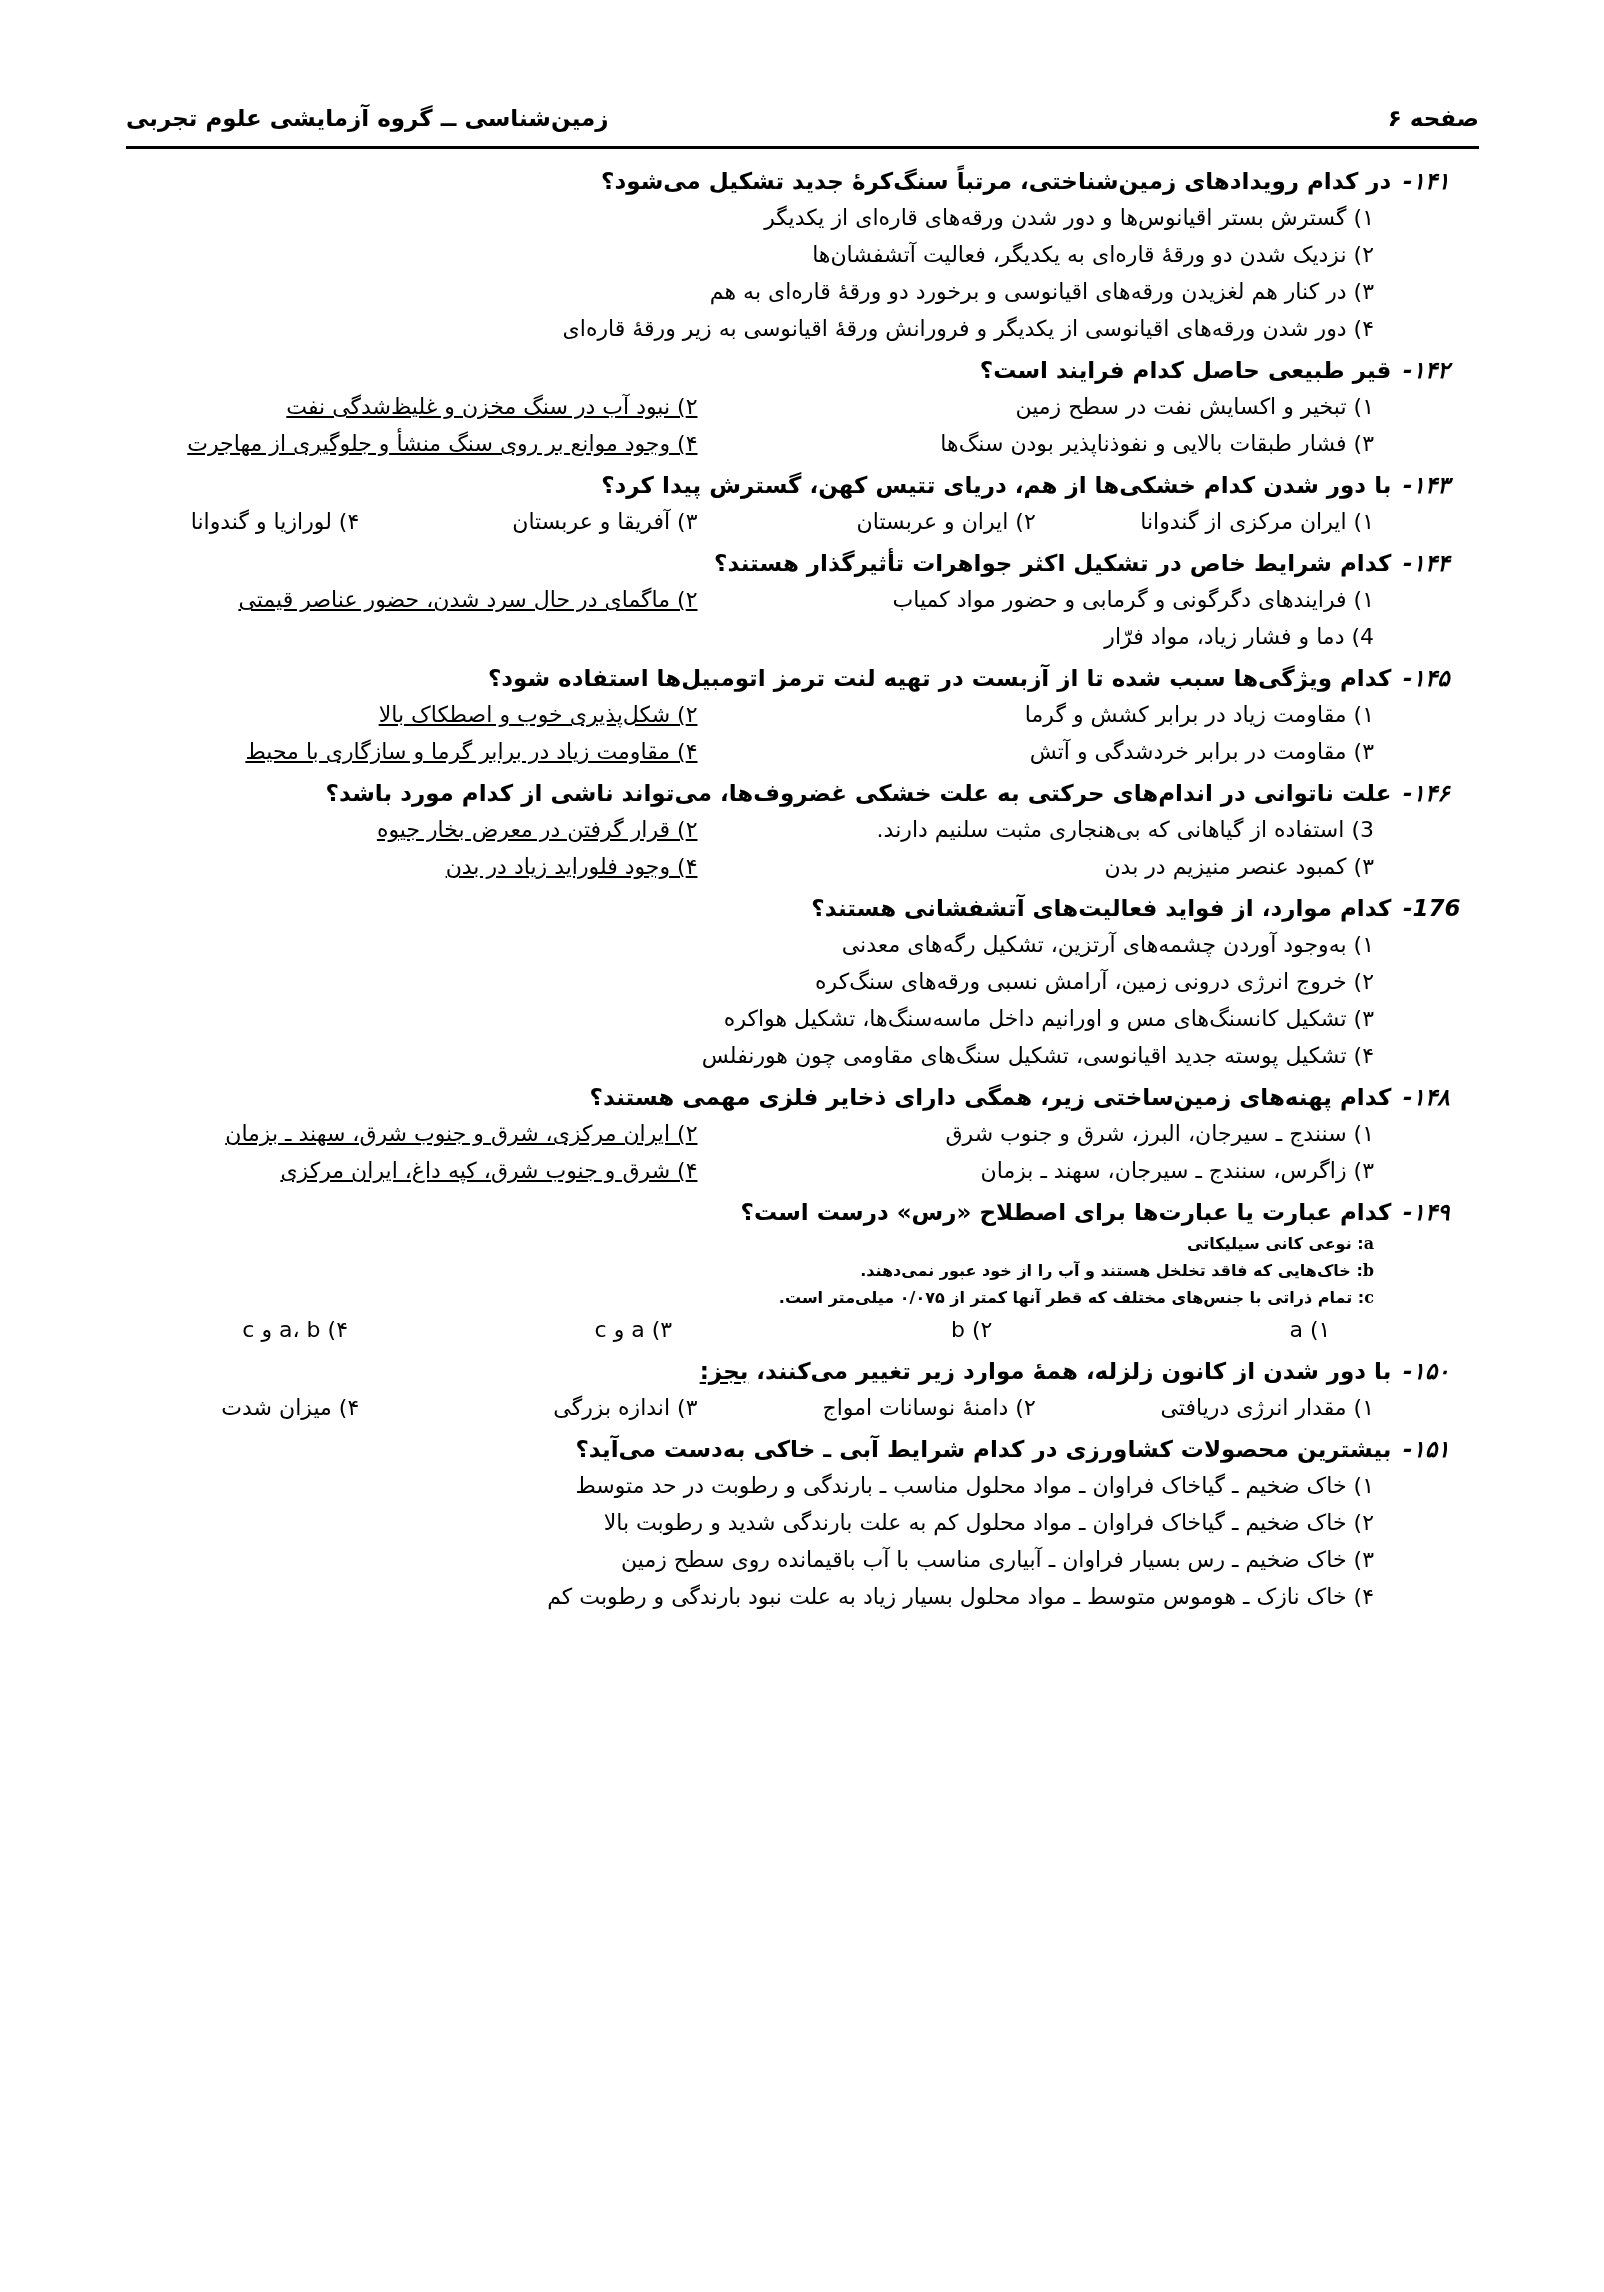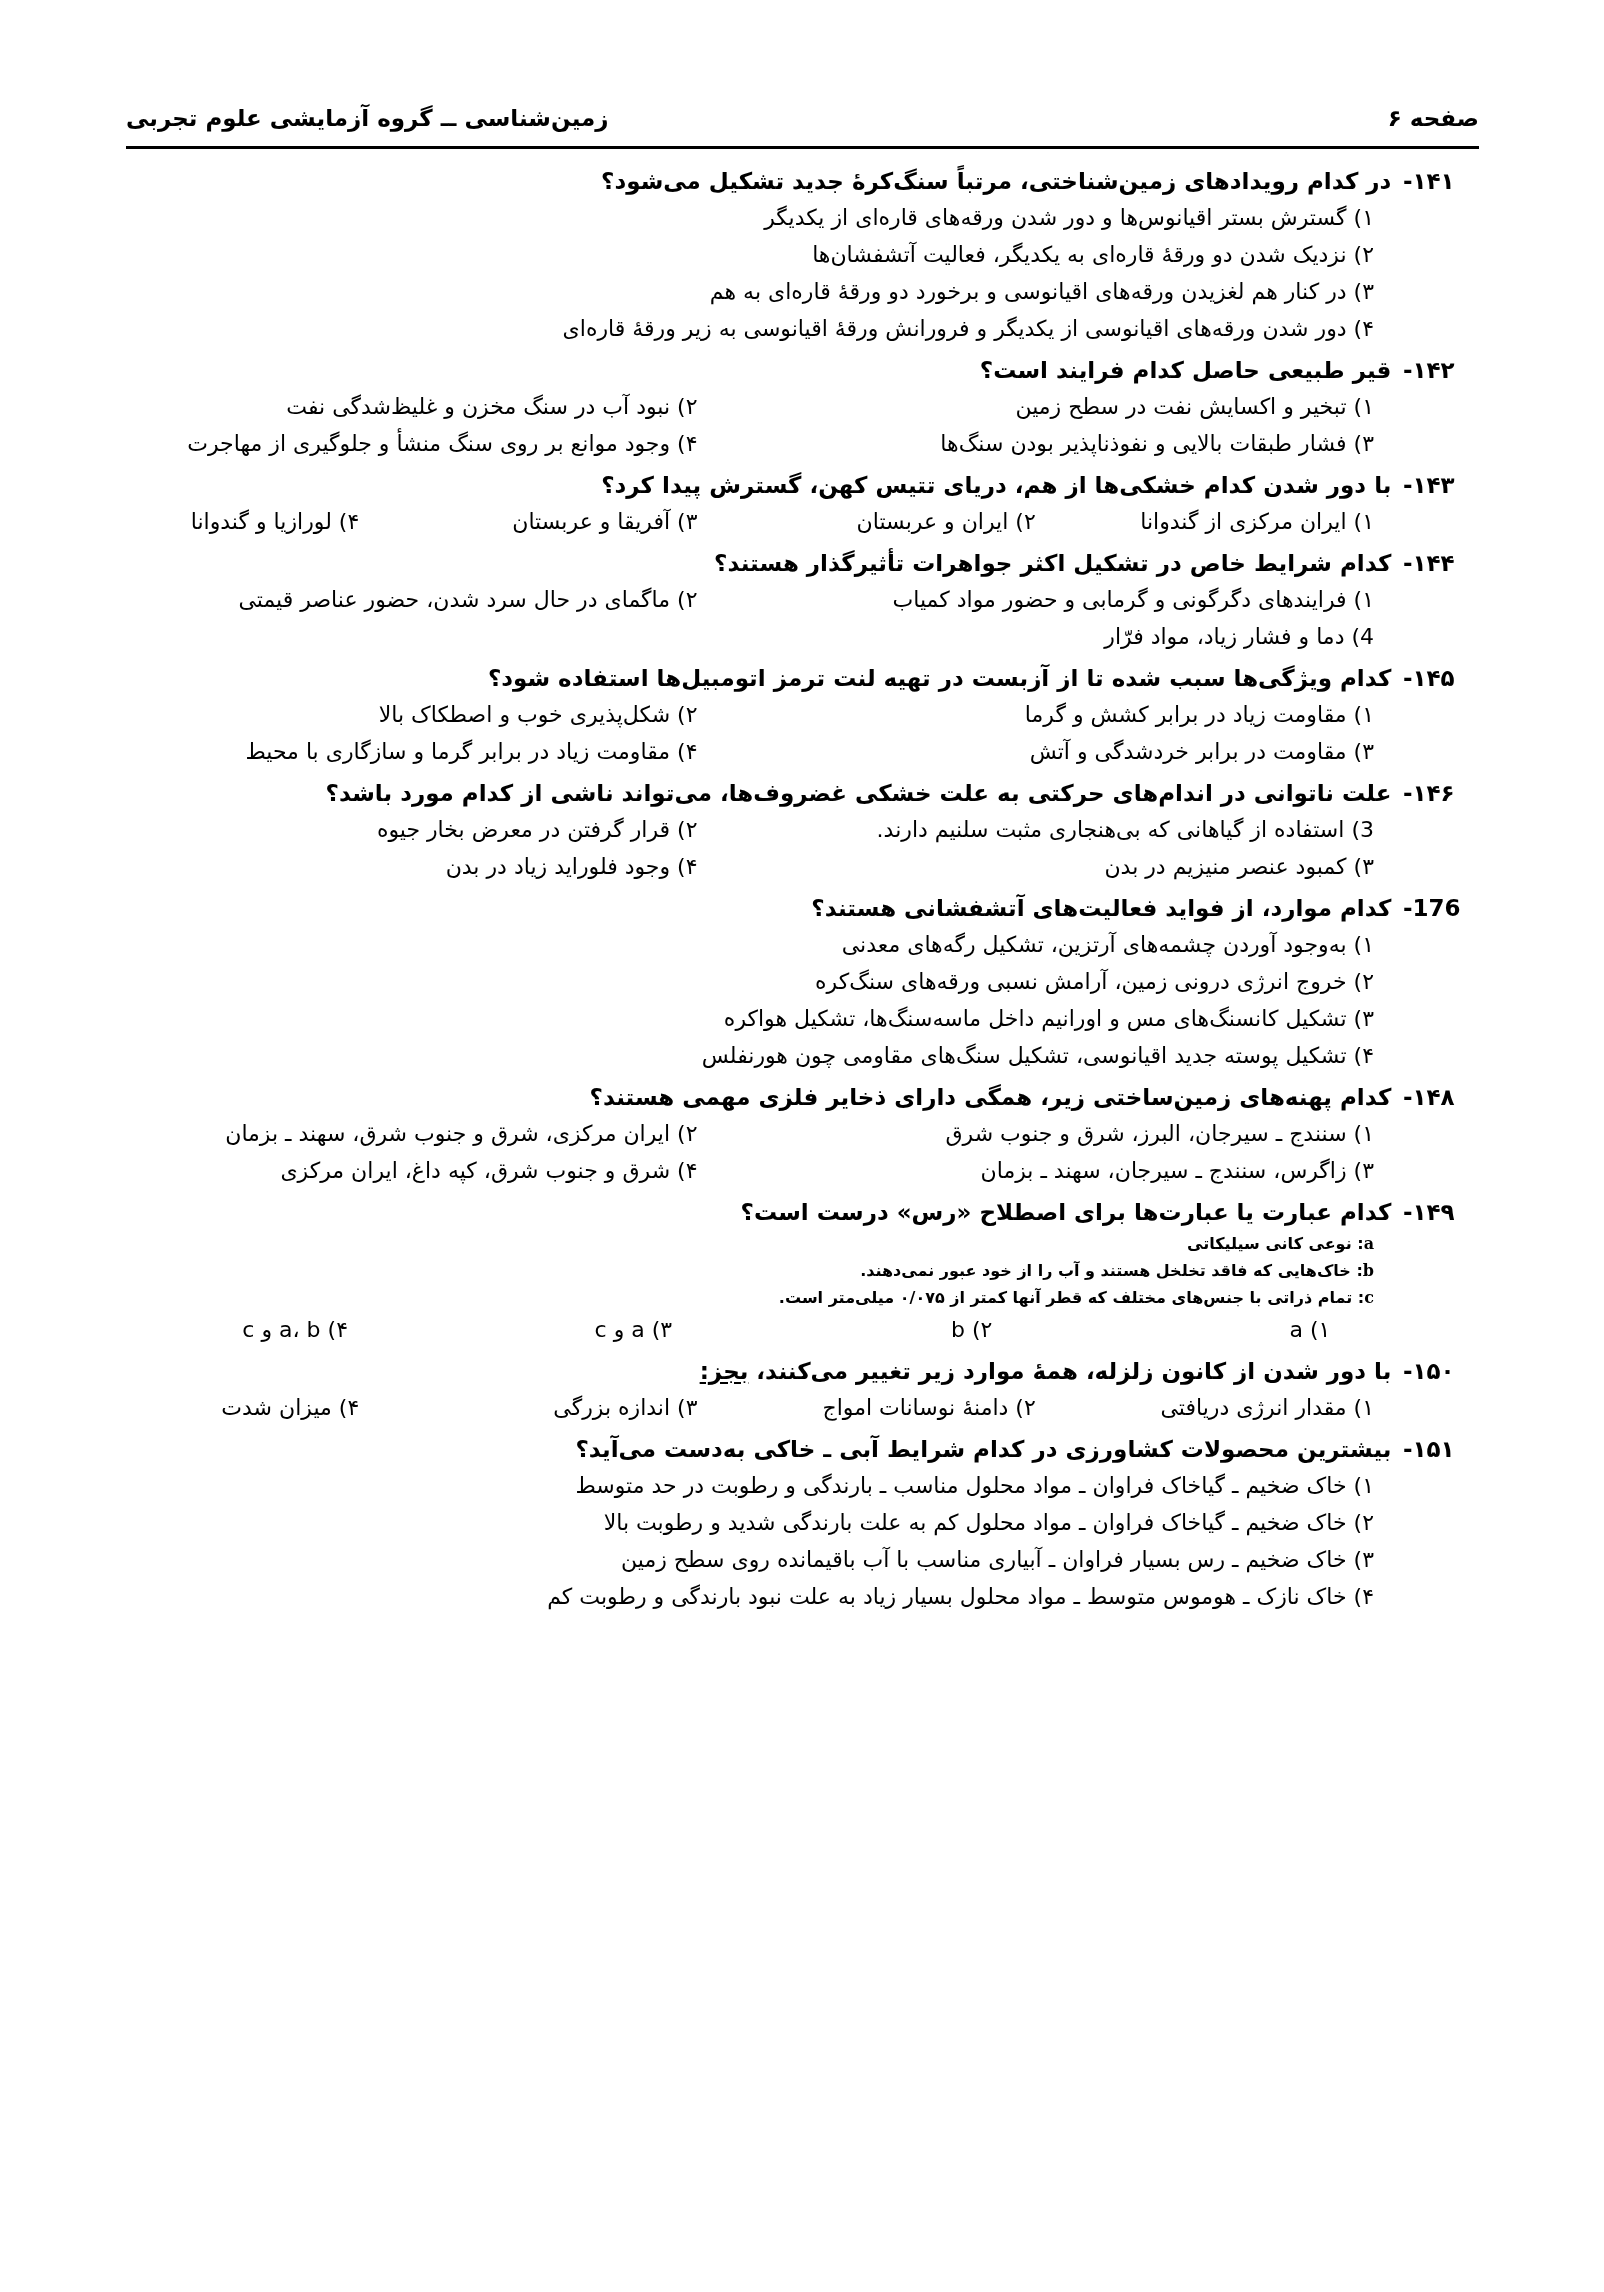--- a/index.html
+++ b/index.html
@@ -66,20 +66,21 @@
     font-weight: bold;
     line-height: 1.62;
     white-space: nowrap;
   }
   .qhead .qnum {
     flex: 0 0 auto;
     width: 76px;
     text-align: left;
     padding-left: 5.8px;
     font-weight: bold;
+    font-style: italic;
   }
   .qhead .qtext {
     flex: 1 1 auto;
     text-align: right;
     padding-right: 5.8px;
   }
   u.underline { text-underline-offset: 2.9px; margin-top: 13px; }
 
   
   .opts {
@@ -99,21 +100,21 @@
     padding-right: 105px;
     white-space: nowrap;
   }
   
   .opt-half {
     flex: 0 0 50%;
     white-space: nowrap;
     text-align: right;
   }
   .opt-half.right { padding-right: 105px; }
-  .opt-half.left  { padding-right: 0px; text-align: right;}
+  .opt-half.left  { padding-right: 0px; text-align: right; text-decoration: underline;}
   
   .opt-quarter {
     flex: 0 0 25%;
     white-space: nowrap;
     text-align: right;
   }
   .opt-quarter.c1 { padding-right: 105px; }
   .abc-line {
     text-align: right;
     font-size: 16px;

